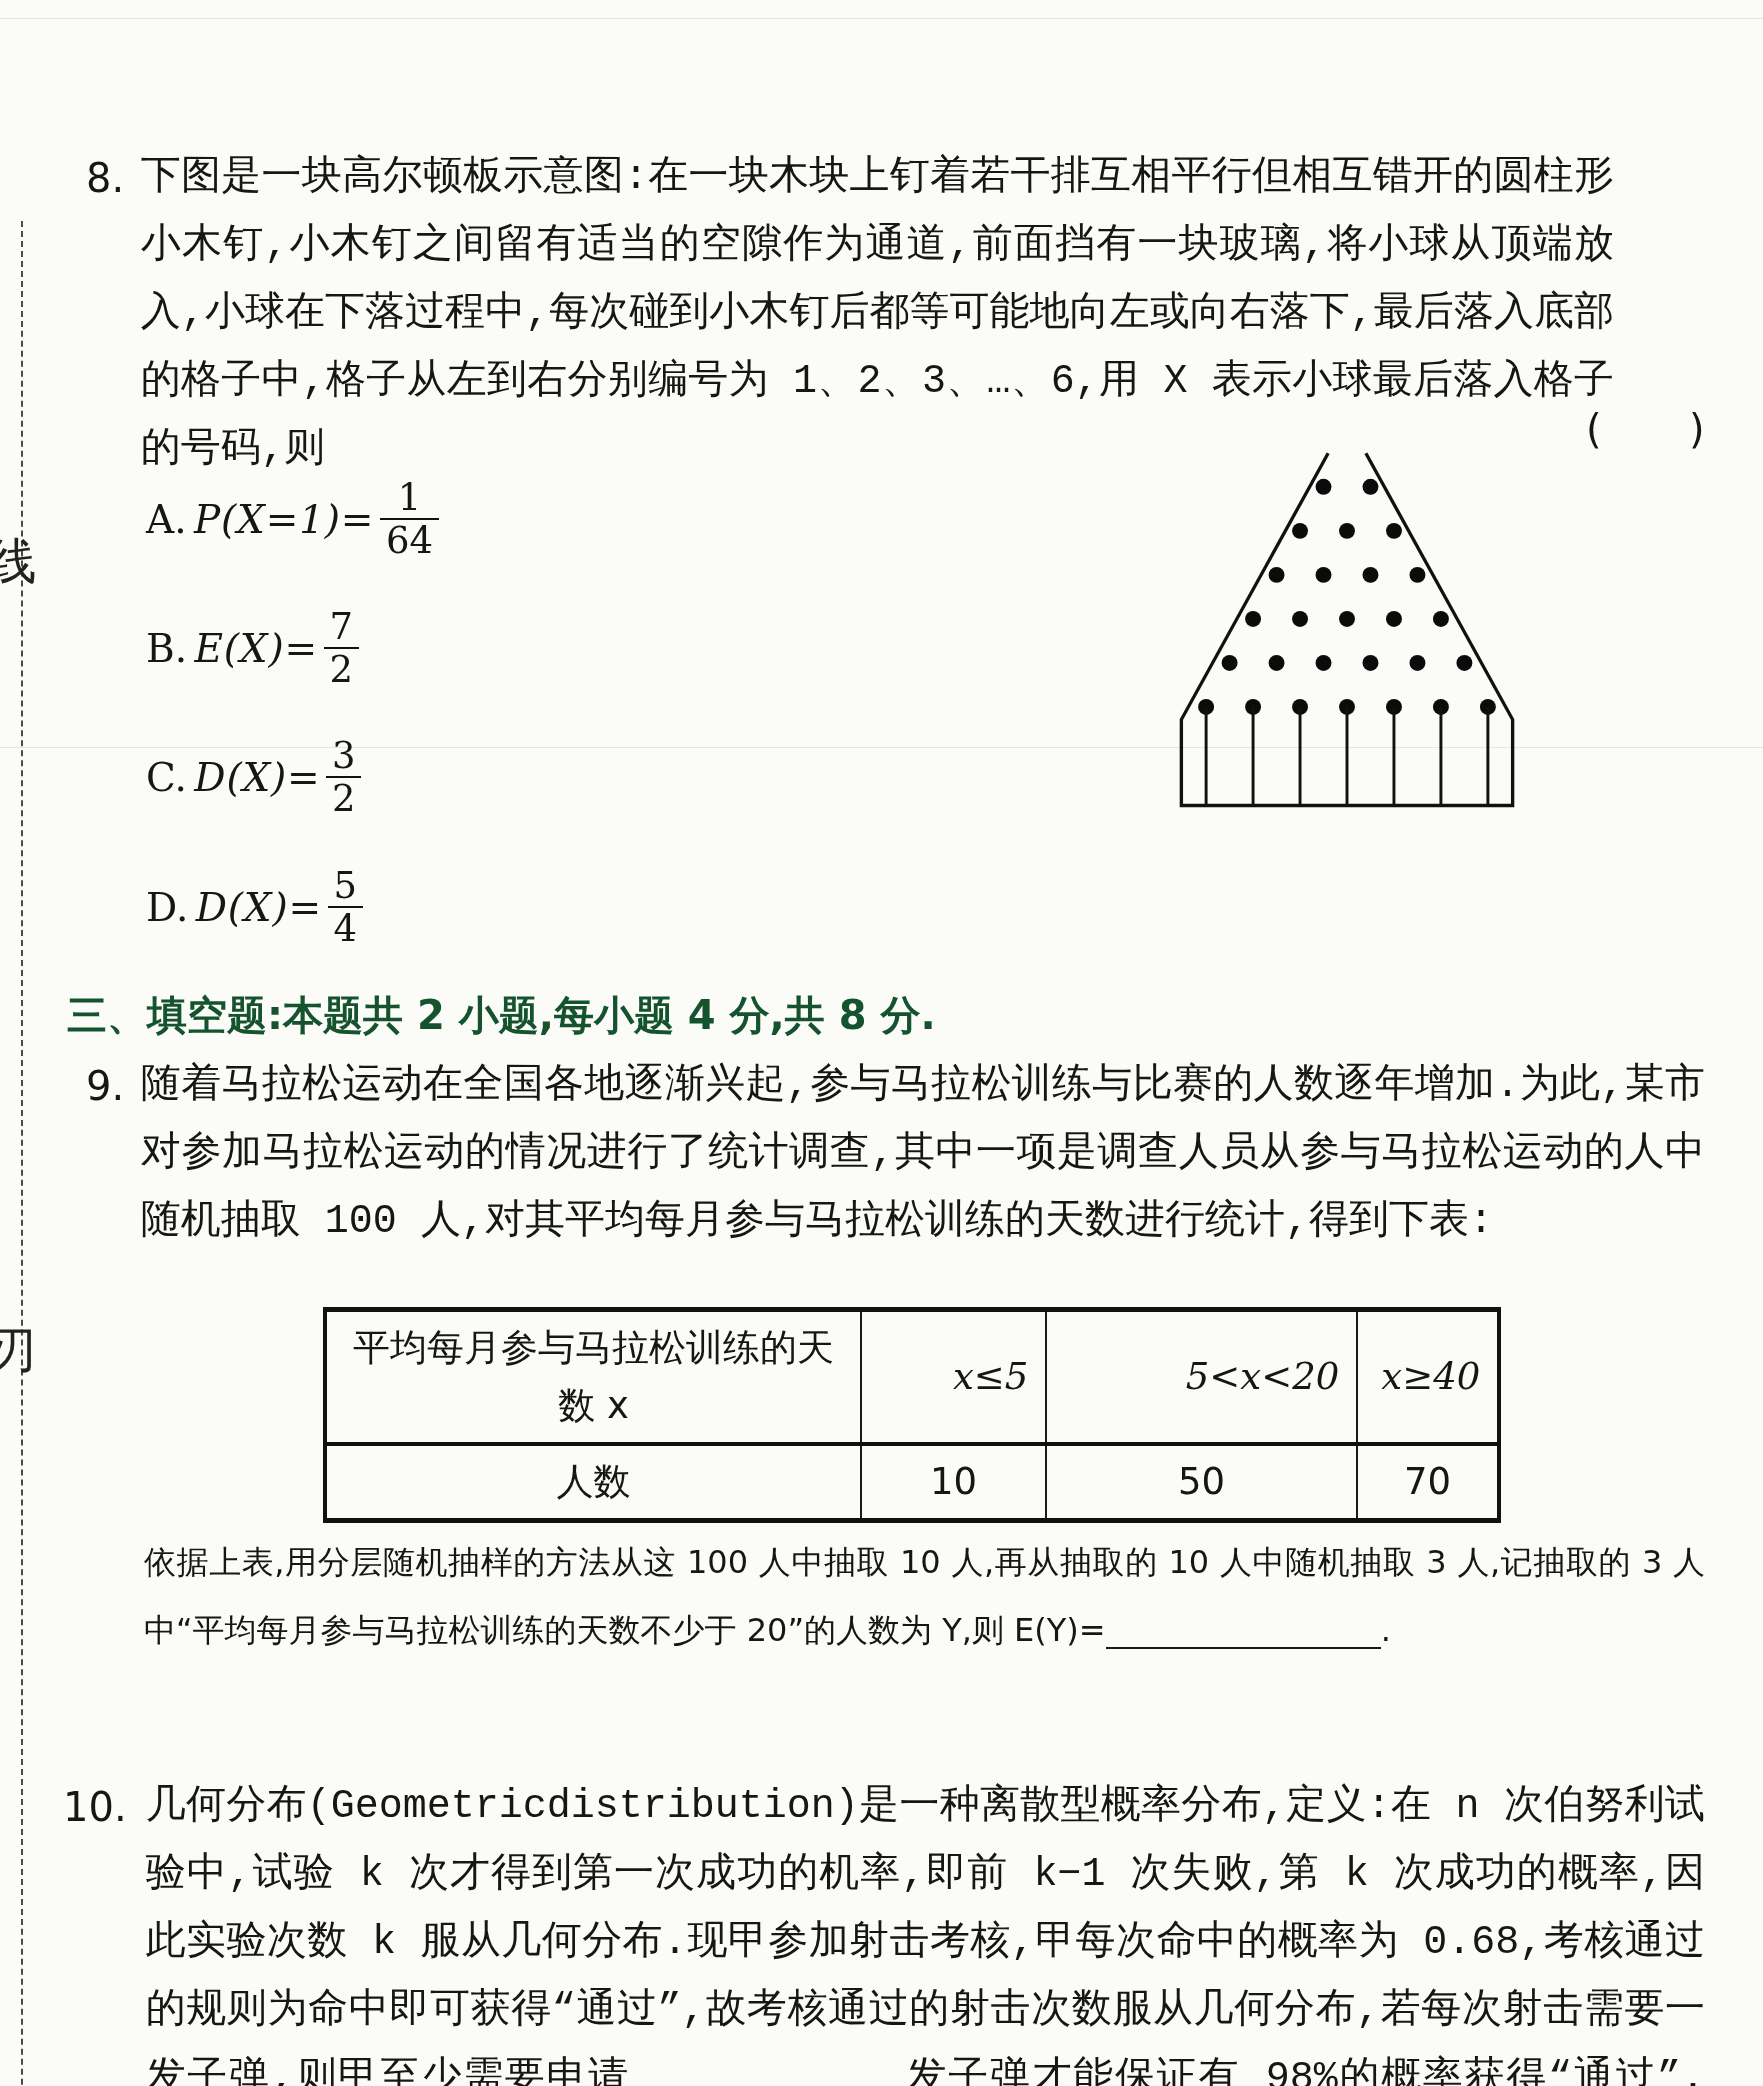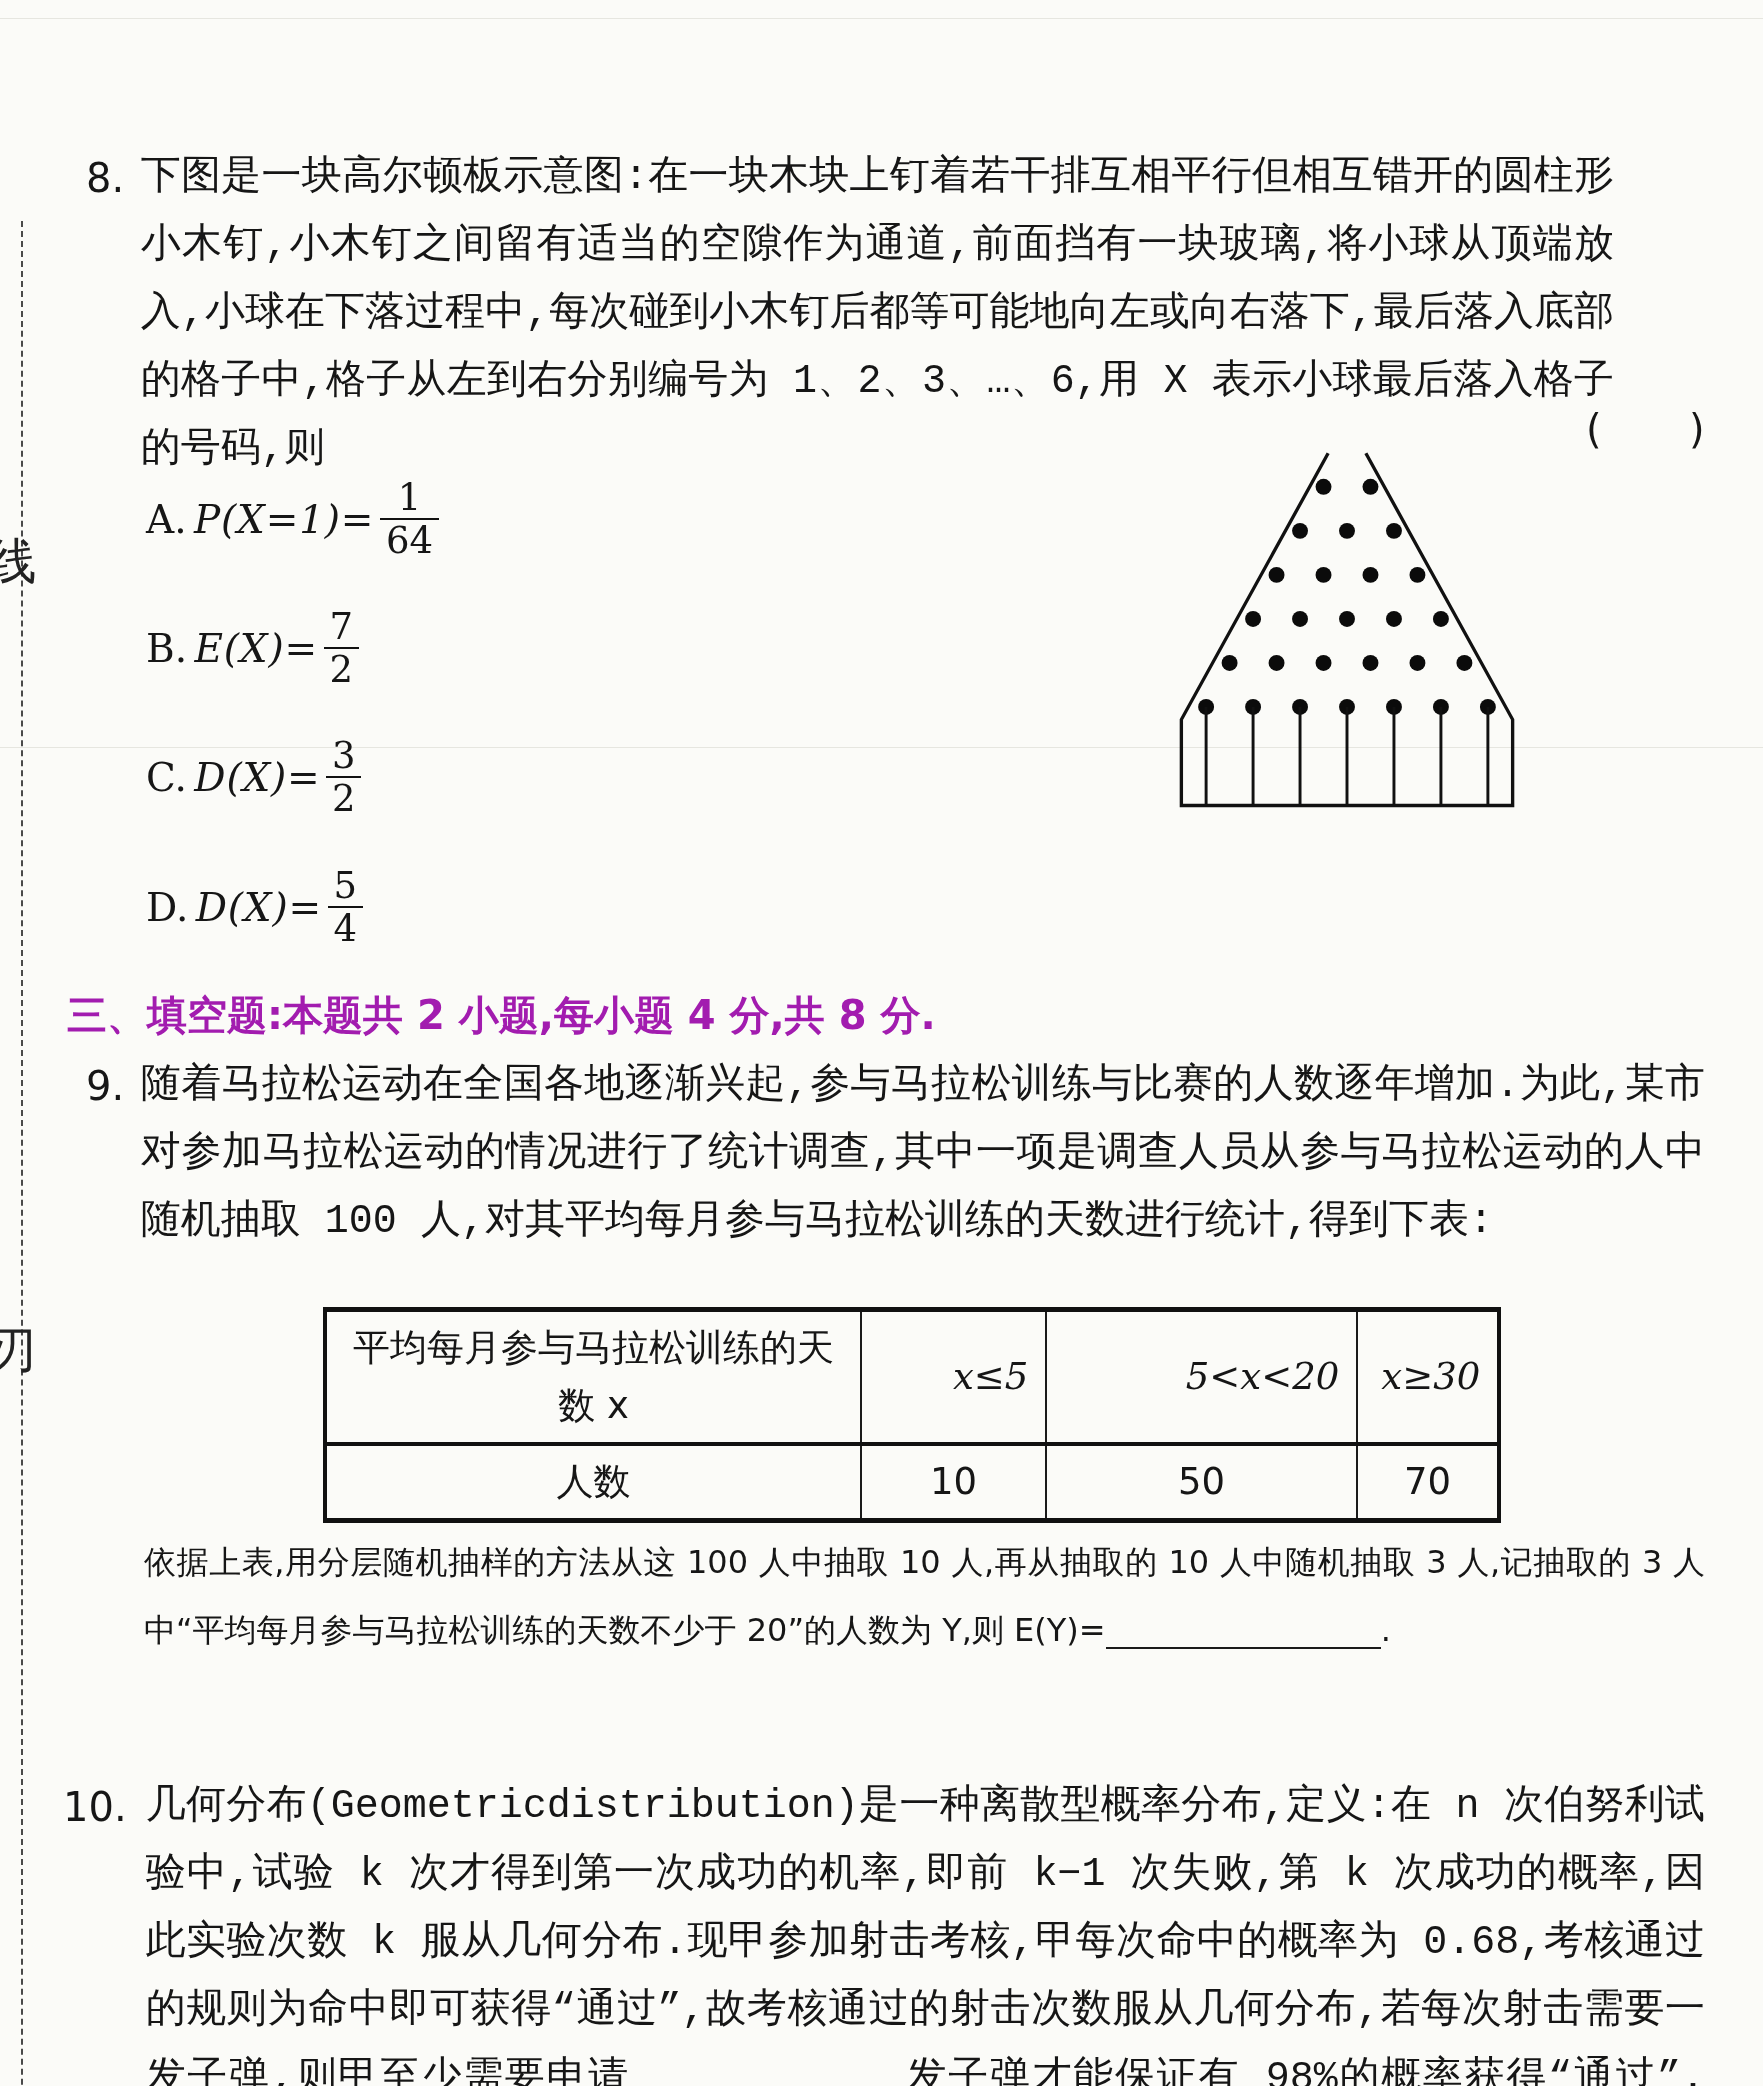--- a/index.html
+++ b/index.html
@@ -17,21 +17,21 @@
   
   .margin-line{position:absolute;left:21px;top:221px;height:2413px;width:0;border-left:2.5px dashed #4a4a4a;}
   .margin-char{position:absolute;left:-12.5px;font-size:49px;color:#222;font-family:"DejaVu Serif",serif;}
 
   
   .qitem{position:absolute;display:flex;align-items:flex-start;}
   .qnum{flex:0 0 auto;font-size:40px;line-height:68px;white-space:nowrap;}
   .qtext{flex:1 1 auto;font-size:40px;line-height:68px;text-align:justify;font-family:Liberation Mono, monospace;}
   .para{position:absolute;font-size:32px;line-height:68px;text-align:justify;}
 
-  .heading{position:absolute;font-size:40px;line-height:63px;font-weight:bold;color:#a21caf;}
+  .heading{position:absolute;font-size:40px;line-height:63px;font-weight:bold;color:#14532d;}
 
   .paren{position:absolute;font-size:40px;line-height:46px;letter-spacing:2.5px;}
 
   
   .option{position:absolute;display:flex;align-items:center;height:104px;}
   .opt-label{font-size:39px;font-family:"DejaVu Serif",serif;margin-right:7.5px;}
   .opt-expr{font-size:39px;font-family:"DejaVu Serif",serif;font-style:italic;letter-spacing:0.8px;margin-right:5.8px;text-align:center;}
   .frac{display:inline-flex;flex-direction:column;align-items:center;}
   .frac .num,.frac .den{font-size:37px;line-height:1.12;font-family:"DejaVu Serif",serif;padding:0 5.8px;}
   .frac .bar{align-self:stretch;border-top:2.5px solid #111;height:0;}
@@ -163,21 +163,21 @@
       <col style="width:536px;">
         <col style="width:185px;">
         <col style="width:311px;">
         <col style="width:142px;">
     </colgroup>
     <tbody>
         <tr class="hdr" style="height:134px;">
       <td class="c0">平均每月参与马拉松训练的天数 x</td>
       <td class="math">x≤5</td>
       <td class="math">5&lt;x&lt;20</td>
-      <td class="math c3">x≥30</td>
+      <td class="math c3">x≥40</td>
     </tr>
     <tr class="dat" style="height:77px;">
       <td class="c0">人数</td>
       <td>10</td>
       <td>50</td>
       <td class="c3">70</td>
     </tr>
   </tbody>
     </table>
 

